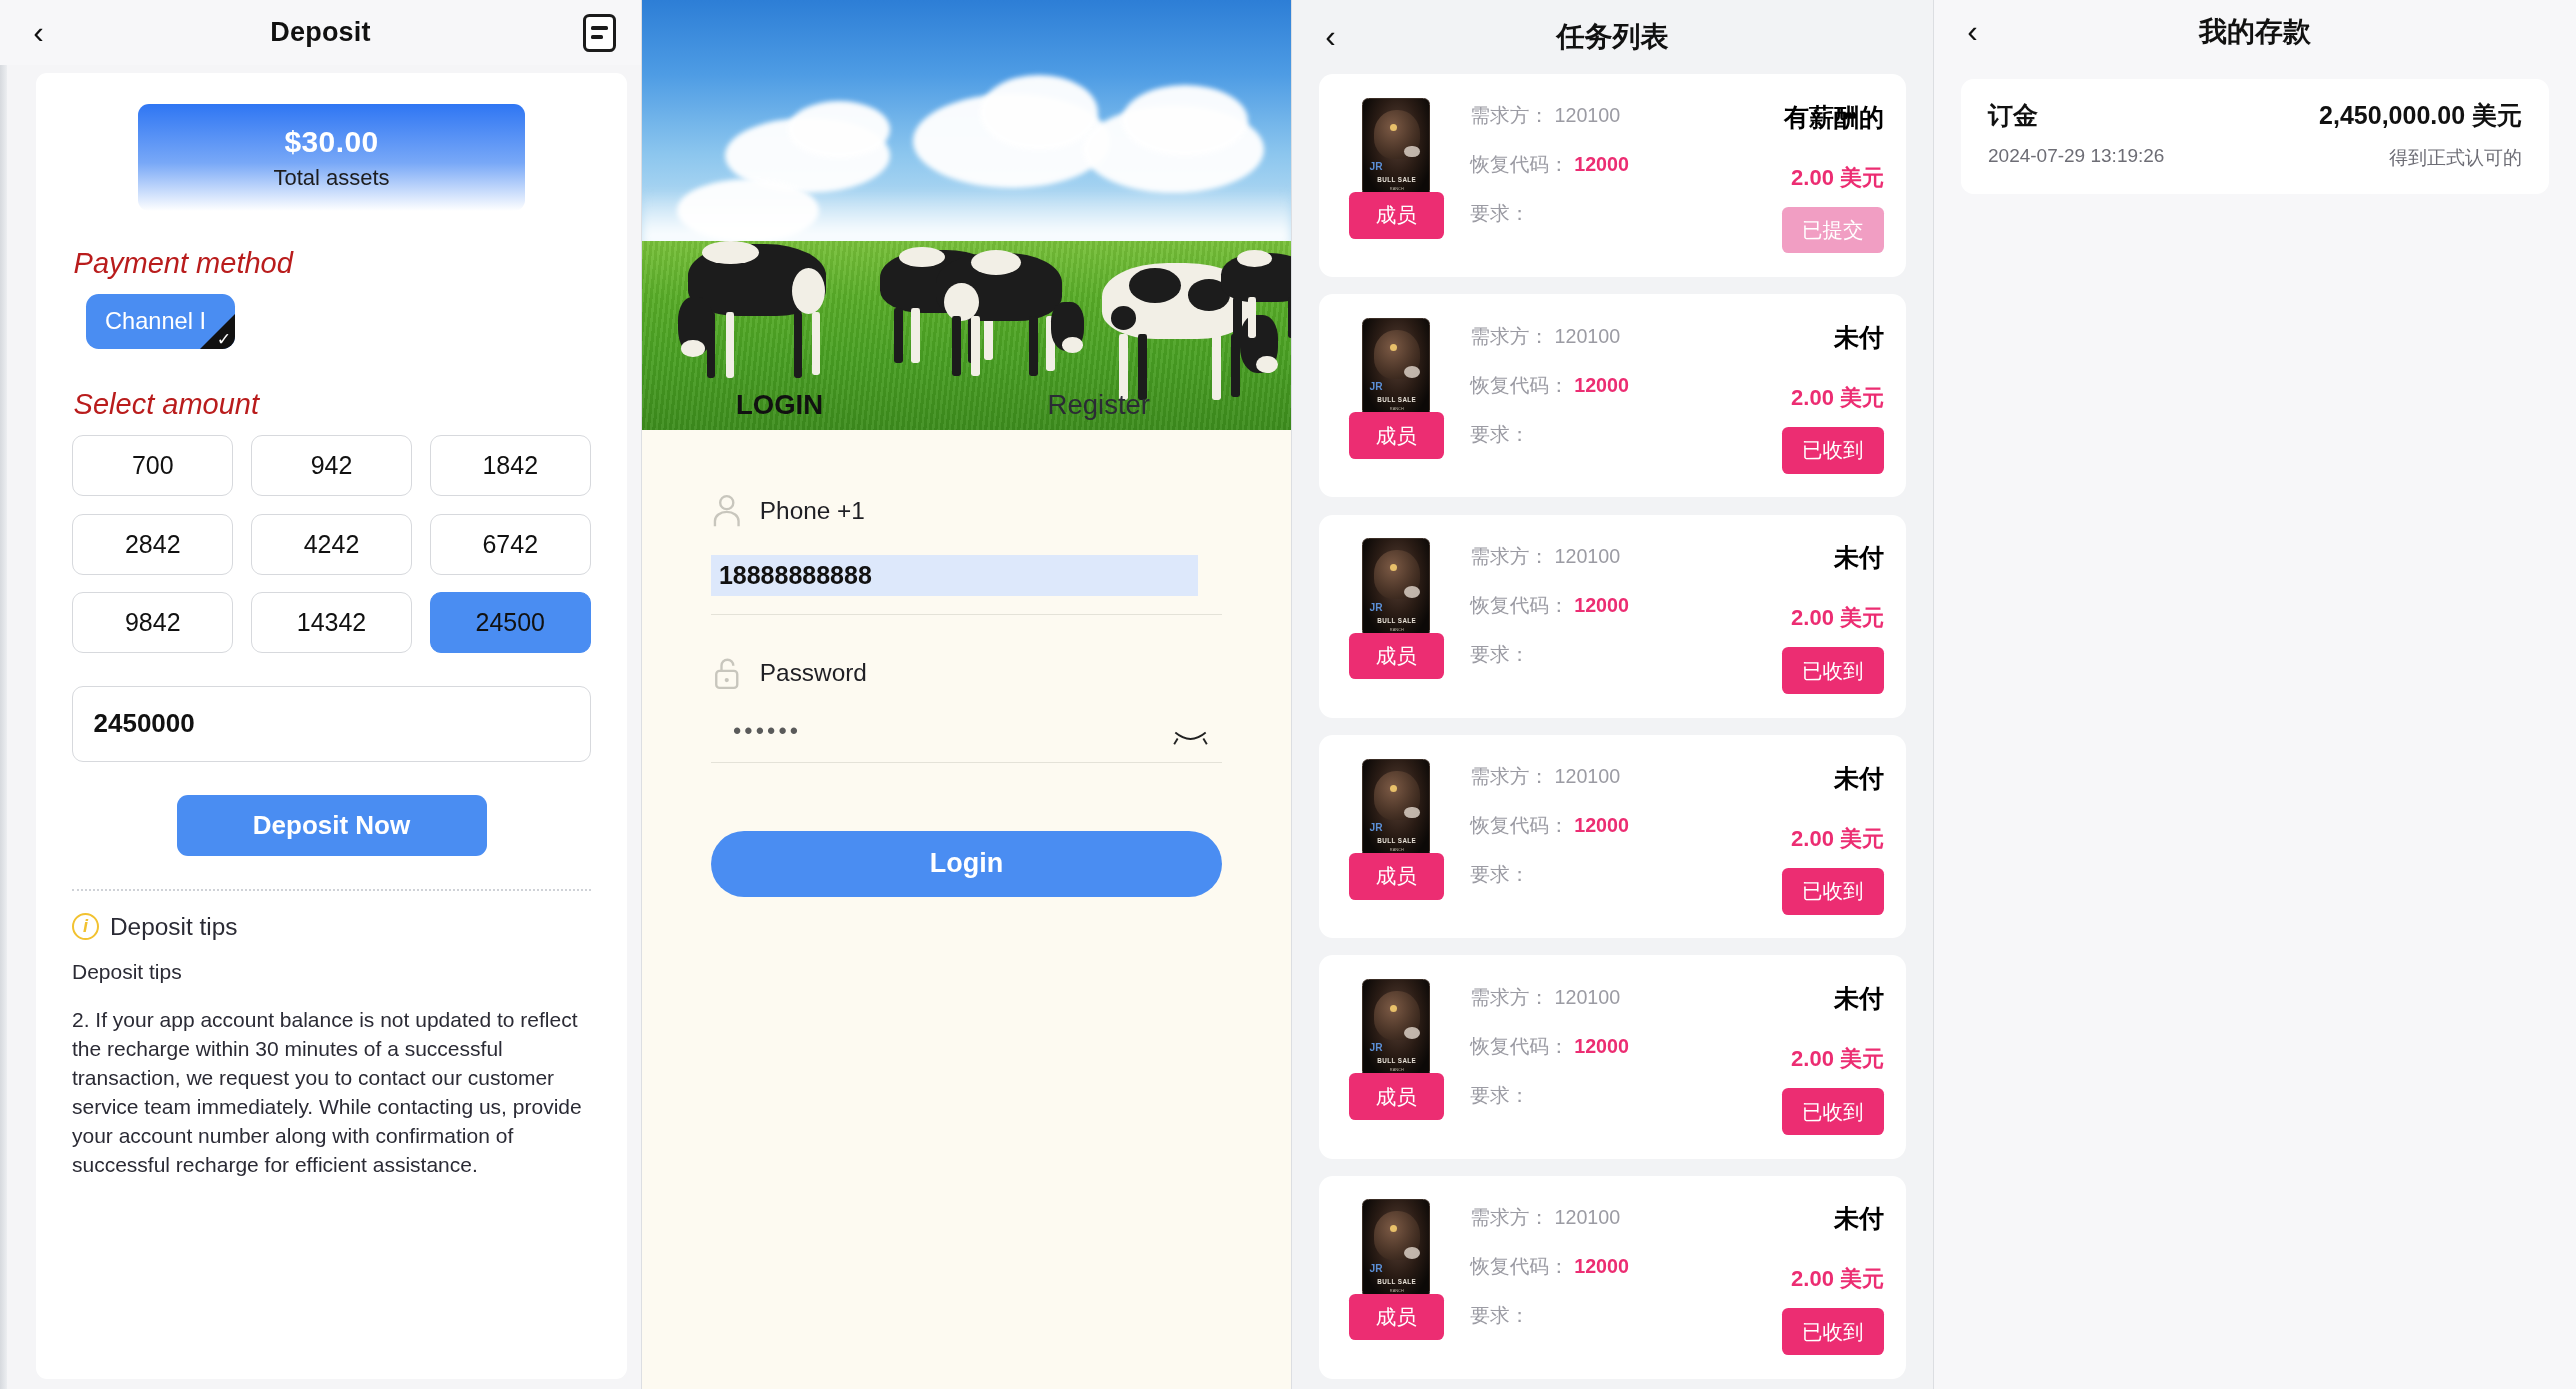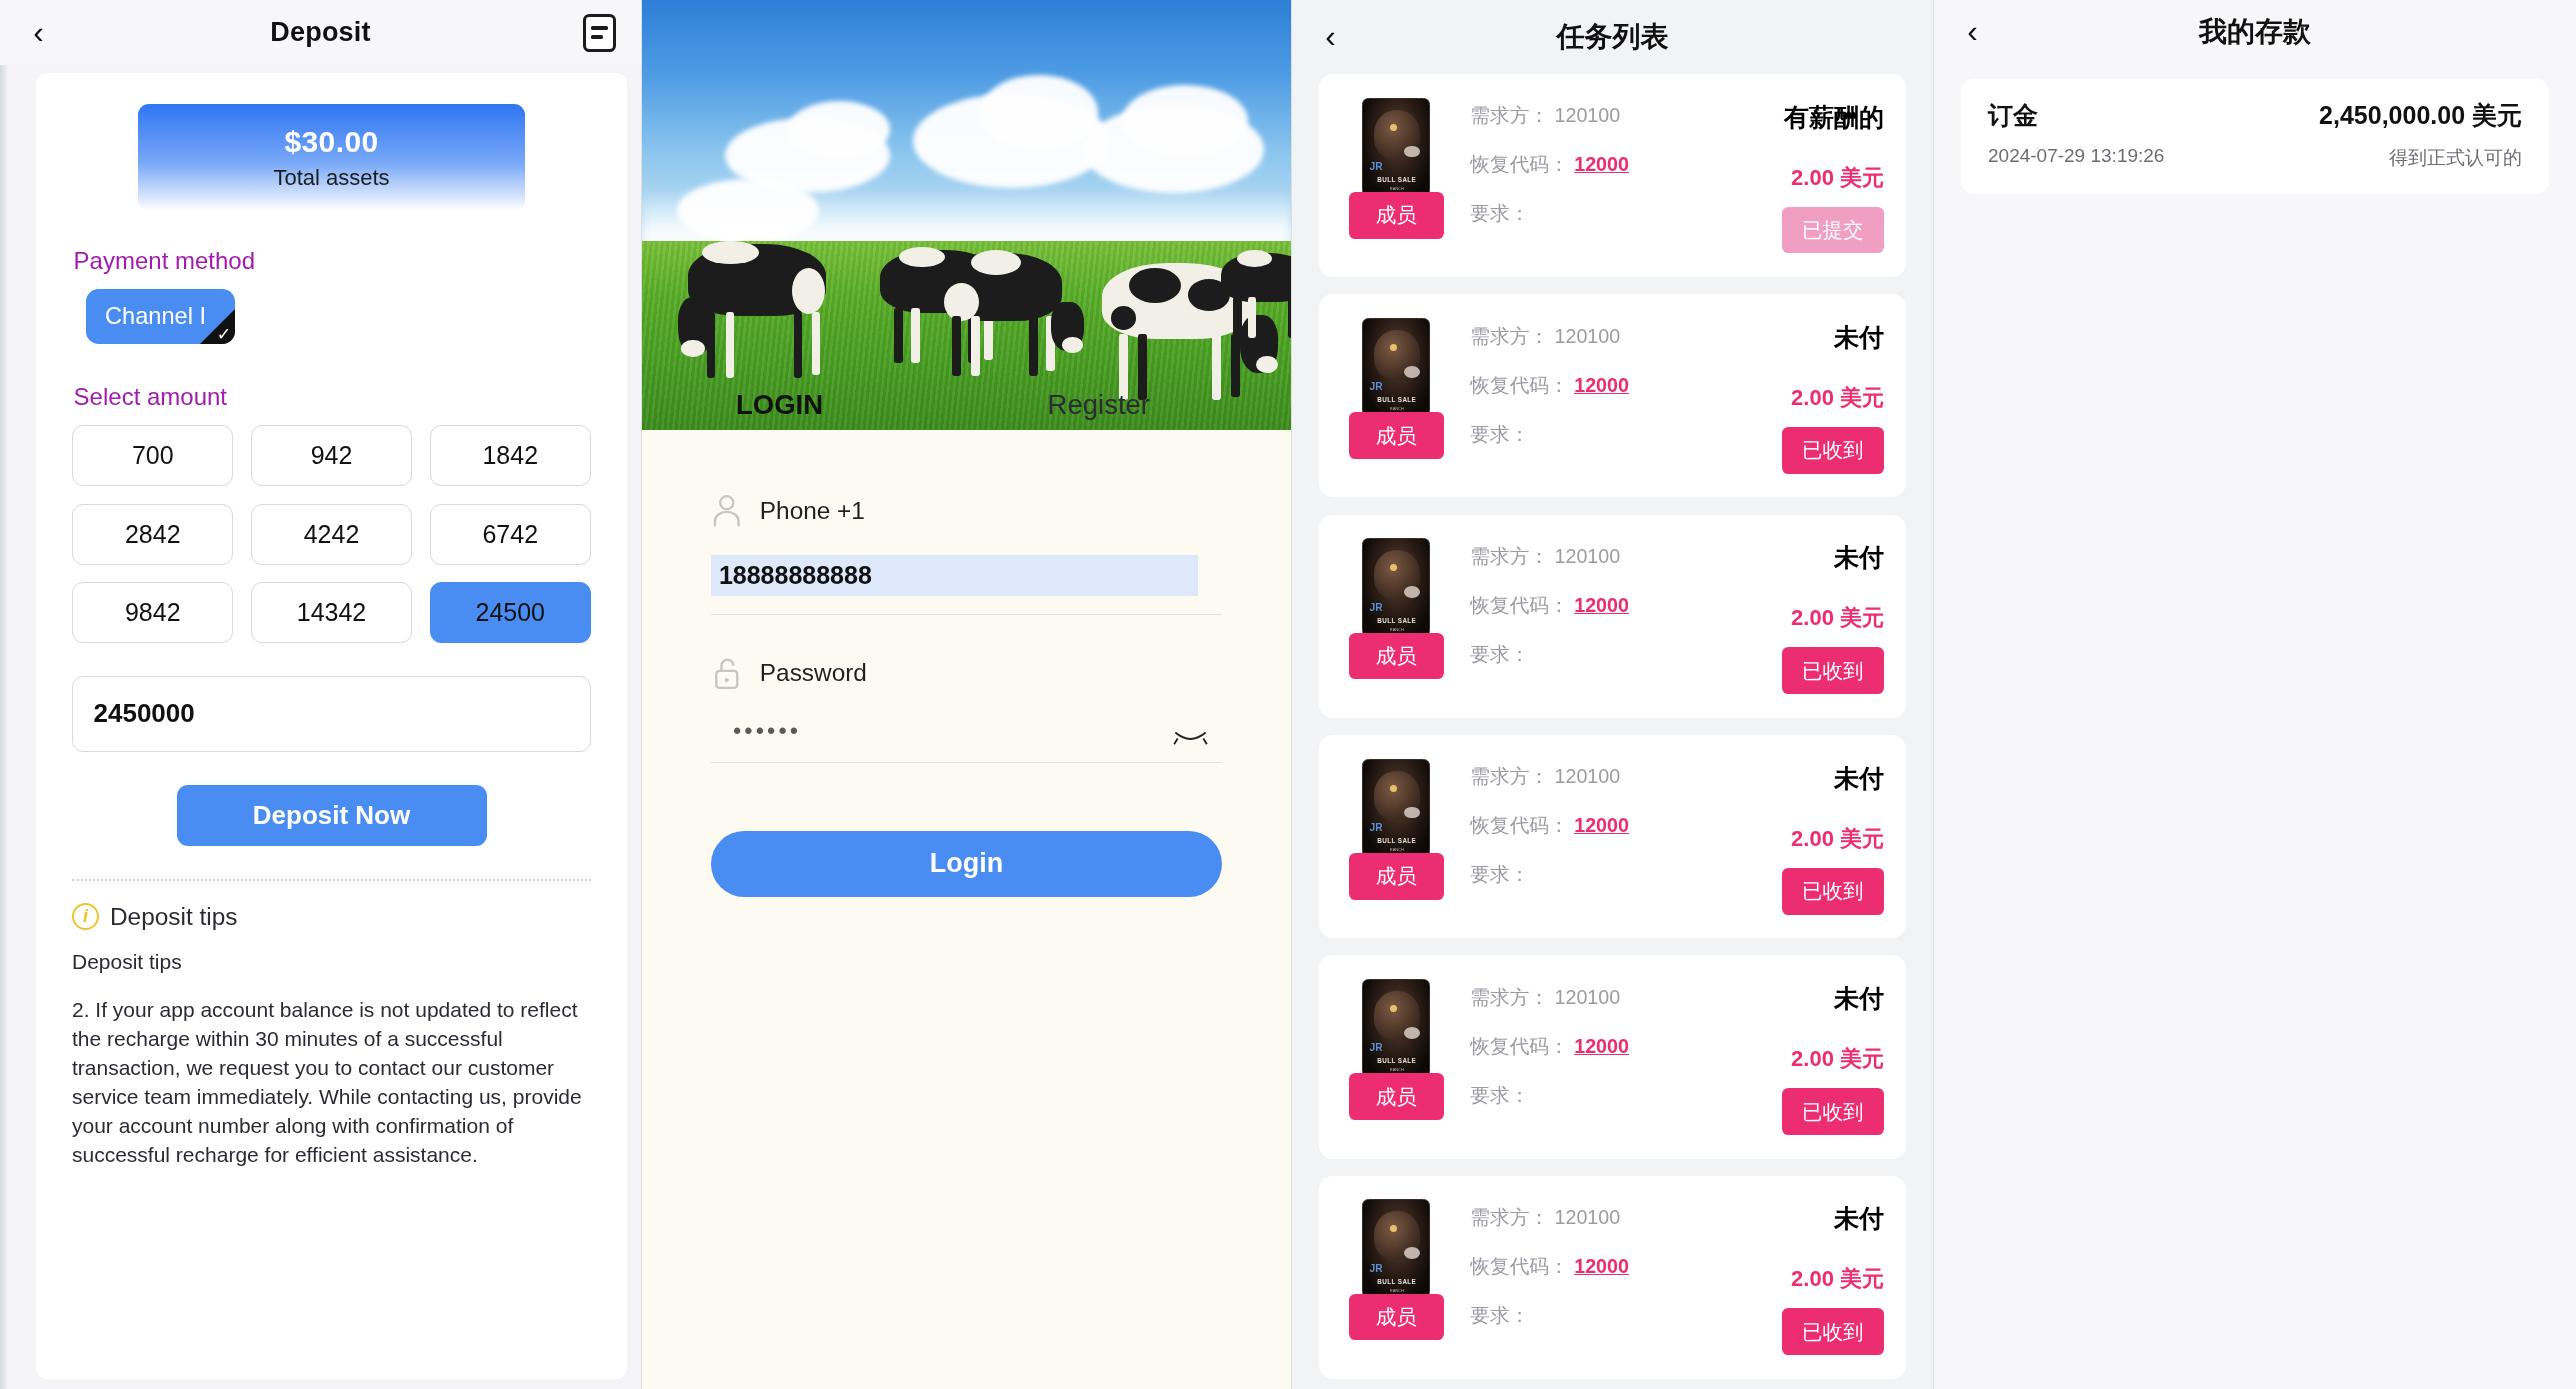--- a/index.html
+++ b/index.html
@@ -48,21 +48,21 @@
   }
   .assets-box {
     width: 387px; margin: 0 auto; height: 107px; border-radius: 11px;
     background: linear-gradient(180deg,#2f76f3 0%, #78a8f7 55%, #ffffff 100%);
     display:flex; flex-direction:column; align-items:center; justify-content:flex-start;
     padding-top: 20.5px;
   }
   .assets-amount { font-size:30px; font-weight:800; color:#ffffff; letter-spacing:0.4px; }
   .assets-label { font-size:22px; color:#1d1d1f; margin-top:6.3px; }
 
-  .section-label { font-size: 24px; color:#a21caf; margin: 36px 0 14px 1.6px; }
+  .section-label { font-size: 29px; color:#b91c1c; margin: 36px 0 14px 1.6px; font-style: italic; }
 
   .channel-wrap { margin-left: 14px; }
   .channel-chip {
     position:relative; display:inline-block; background:#4a8df2; color:#fff;
     border-radius: 12.6px; padding: 14px 20.5px 14px 19px; font-size: 23.6px;
     min-width: 149px; text-align:left; cursor:pointer; overflow:hidden;
   }
   .channel-chip .corner {
     position:absolute; right:0; bottom:0; width:0; height:0;
     border-left: 35px solid transparent; border-bottom: 35px solid #111;
@@ -205,21 +205,21 @@
   .tk-thumb .poster-sub { position:absolute; left:3.1px; bottom:4.7px; width:61px; color:#bdb5a8; font-size:3.9px; text-align:center; }
   .tk-thumb .logo-jr {
     position:absolute; left:6.3px; bottom:23.6px; color:#5b8fd6; font-size:10.2px; font-weight:800;
   }
   .tk-badge {
     margin-top: -4.7px; background:#ec2d72; color:#fff; font-size: 20.5px;
     padding: 9.4px 27px; border-radius: 6.3px; cursor:pointer; position:relative; z-index:2;
   }
   .tk-mid { flex: 1; padding-left: 12.6px; padding-top: 4.7px; }
   .tk-row { font-size: 19.7px; color:#9b9ba3; margin-bottom: 22px; }
-  .tk-row b { color:#ec2d72; font-weight:700;text-decoration:underline; }
+  .tk-row b { color:#ec2d72; font-weight:700; }
   .tk-right { width: 157px; flex:none; text-align:right; padding-top: 3.1px; }
   .tk-status { font-size: 25px; font-weight:700; color:#000000; }
   .tk-price { font-size: 22px; font-weight:700; color:#ec2d72; margin-top: 29px; text-align: right; }
   .tk-action {
     display:inline-block; margin-top: 14px; color:#fff; font-size: 20.5px;
     padding: 9.4px 20.5px; border-radius: 6.3px; cursor:pointer; background:#ec2d72;
   }
   .tk-action.submitted { background:#f19ec3; }
 
   

